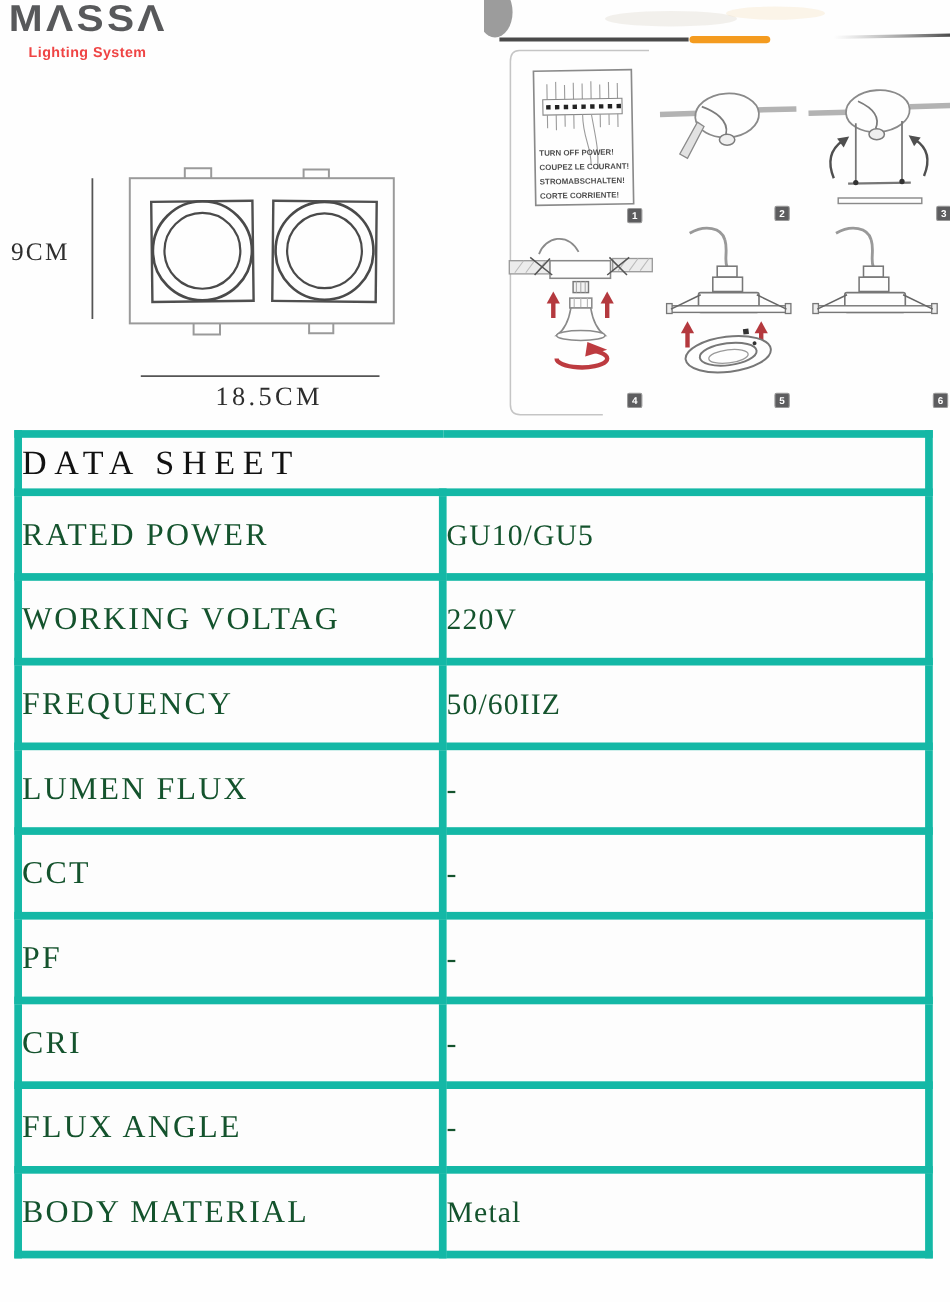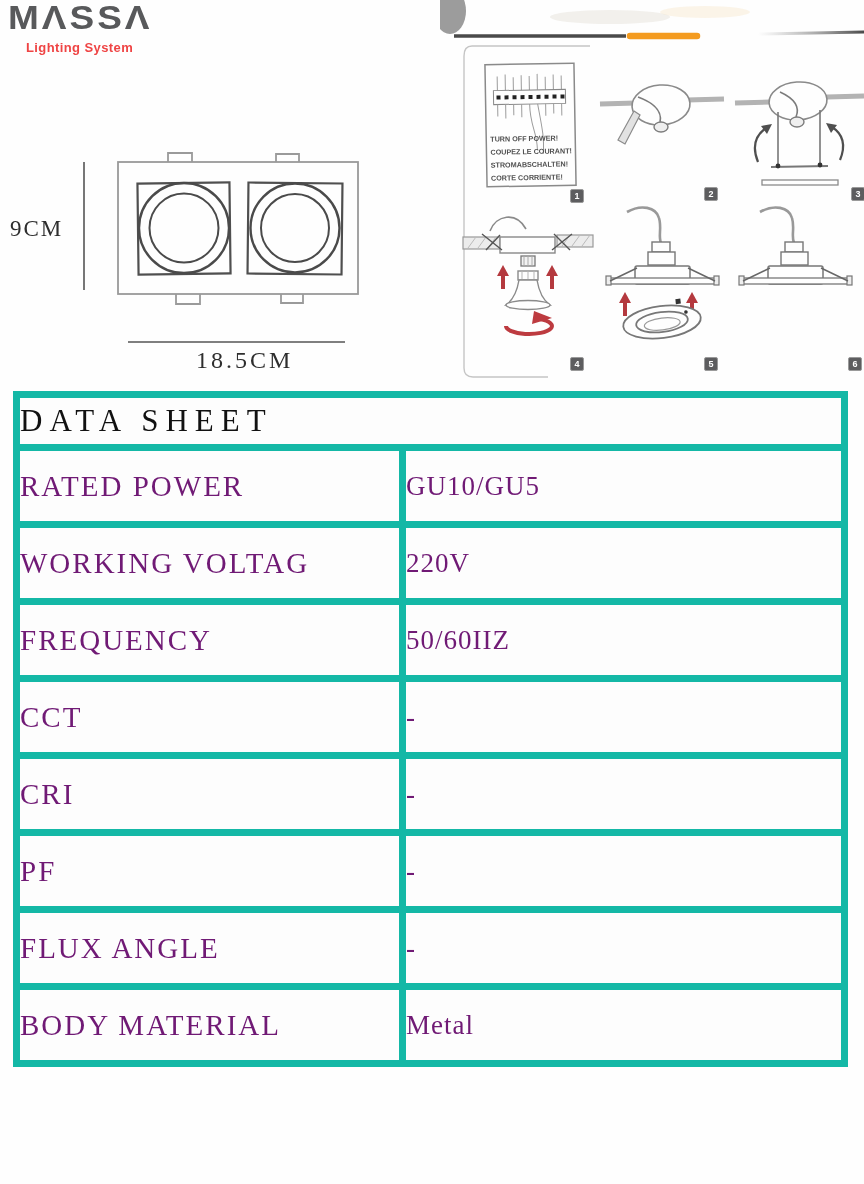--- a/index.html
+++ b/index.html
@@ -25,21 +25,21 @@
     position:absolute;width:14px;height:14px;background:#5d5d5f;
     border:1px solid #9a9a9a;border-radius:2px;color:#fff;
     font-family:"Liberation Sans",sans-serif;font-size:9px;font-weight:700;
     display:flex;align-items:center;justify-content:center;box-sizing:border-box;
   }
   
   .sheet{position:absolute;left:13px;top:391px;width:835px;}
   .sheet table{border-collapse:collapse;width:835px;table-layout:fixed;}
   .sheet th,.sheet td{border:7px solid #14b8a6;background:#fdfdfd;padding:0;text-align:left;vertical-align:middle;}
   .sheet th.title{height:46px;font-weight:400;font-size:31px;letter-spacing:7px;color:#111;}
-  .sheet td{height:70px;color:#701a75;}
+  .sheet td{height:70px;color:#14532d;}
   .sheet td.label{font-size:29px;letter-spacing:2px;}
   .sheet td.value{font-size:27px;letter-spacing:1px;}
   svg text{font-family:"Liberation Serif",serif;fill:#2e2e2e;}
   svg text.tiny{font-family:"Liberation Sans",sans-serif;fill:#4f4f4f;font-weight:700;}
 </style>
 </head>
 <body>
 
 <div class="stage">
 
@@ -234,29 +234,33 @@
       </tr>
       <tr>
         <td class="label">WORKING VOLTAG</td>
         <td class="value">220V</td>
       </tr>
       <tr>
         <td class="label">FREQUENCY</td>
         <td class="value">50/60IIZ</td>
       </tr>
       <tr>
+        <td class="label">LUMEN FLUX</td>
+        <td class="value">-</td>
+      </tr>
+      <tr>
         <td class="label">CCT</td>
         <td class="value">-</td>
       </tr>
       <tr>
+        <td class="label">PF</td>
+        <td class="value">-</td>
+      </tr>
+      <tr>
         <td class="label">CRI</td>
-        <td class="value">-</td>
-      </tr>
-      <tr>
-        <td class="label">PF</td>
         <td class="value">-</td>
       </tr>
       <tr>
         <td class="label">FLUX ANGLE</td>
         <td class="value">-</td>
       </tr>
       <tr>
         <td class="label">BODY MATERIAL</td>
         <td class="value">Metal</td>
       </tr>

